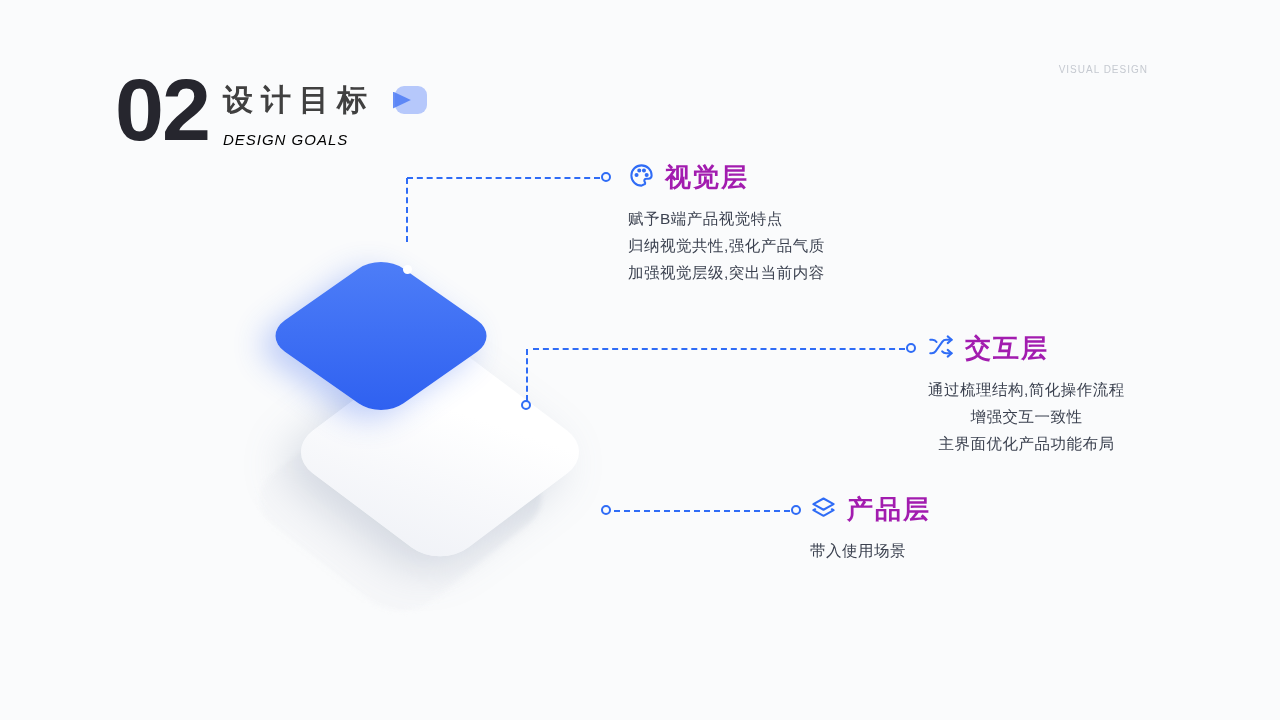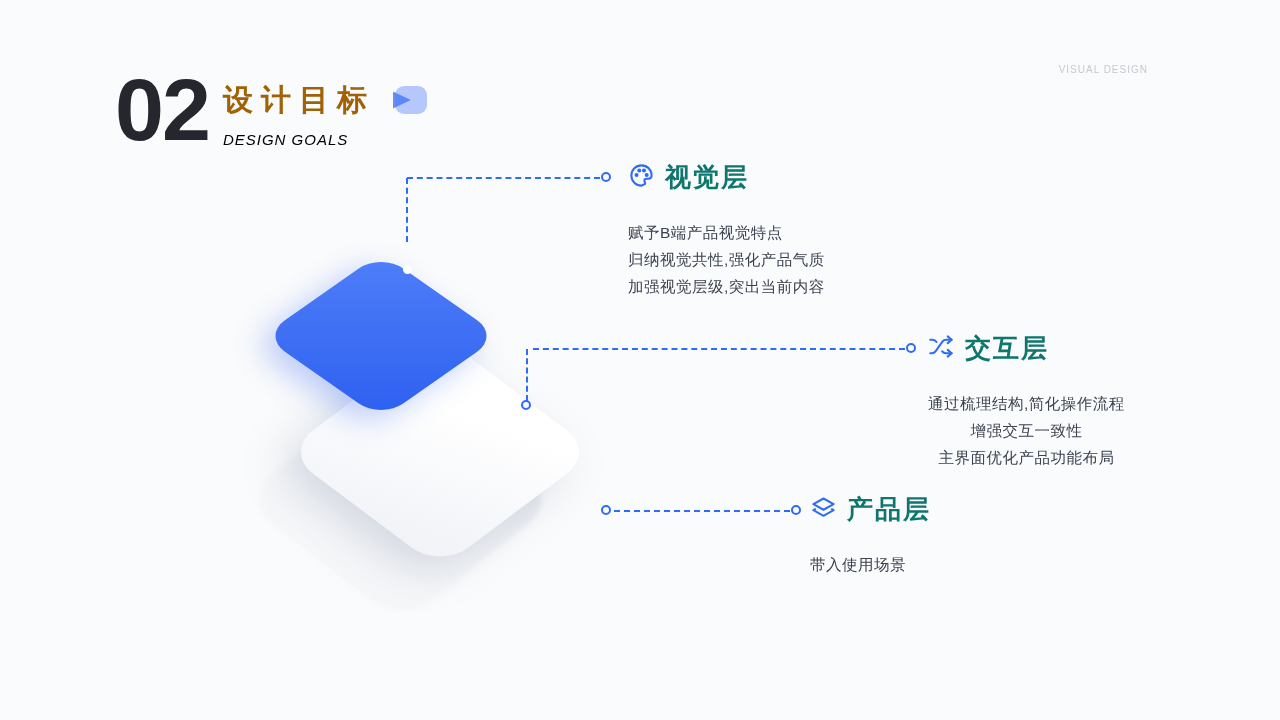--- a/index.html
+++ b/index.html
@@ -19,21 +19,21 @@
     font-size:10px; letter-spacing:1px; color:#c5c9d0;
   }
   .header { position:absolute; left:115px; top:66px; display:flex; }
   .big-num {
     font-size:88px; font-weight:800; line-height:1; letter-spacing:-2px;
     color:#26262e;
   }
   .title-block { margin-left:14px; padding-top:14px; }
   .title-row { display:flex; align-items:center; }
   .page-title {
-    font-size:30px; font-weight:800; letter-spacing:8px; color:#a16207;
+    font-size:30px; font-weight:800; letter-spacing:8px; color:#404040;
   }
   .page-subtitle {
     margin-top:10px; font-size:15px; font-style:italic;
     letter-spacing:1px; color:#000000;
   }
   .play-badge { position:relative; width:46px; height:30px; margin-left:10px; }
   .badge-sq {
     position:absolute; right:4px; top:0; width:32px; height:28px;
     background:#b6c8fb; border-radius:9px;
   }
@@ -84,23 +84,23 @@
   .c2-ring-b { left:521px; top:400px; }
   .c3-ring-l { left:601px; top:505px; }
   .c3-h { left:614px; top:510px; width:176px; }
   .c3-ring-r { left:791px; top:505px; }
 
   
   .callout { position:absolute; }
   .callout-head { display:flex; align-items:center; gap:10px; }
   .callout-head svg { width:27px; height:27px; flex:none; }
   .callout-title {
-    font-size:26px; font-weight:800; letter-spacing:2px; color:#0f766e;
-  }
-  .callout-body { margin-top:24px; }
+    font-size:26px; font-weight:800; letter-spacing:2px; color:#a21caf;
+  }
+  .callout-body { margin-top:10px; }
   .callout-body p {
     font-size:15.5px; line-height:27px; color:#3c4250; letter-spacing:.5px;
   }
   .sec-visual      { left:628px; top:160px; }
   .sec-interaction { left:928px; top:331px;text-align:center; }
   .sec-product     { left:810px; top:492px; }
 </style>
 </head>
 <body>
 

